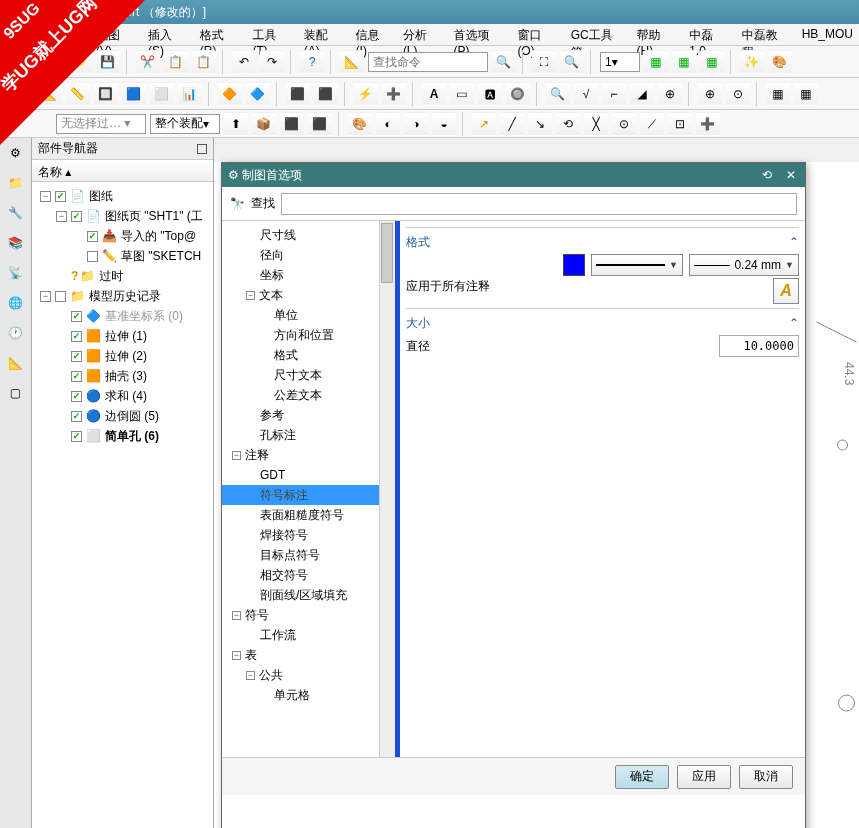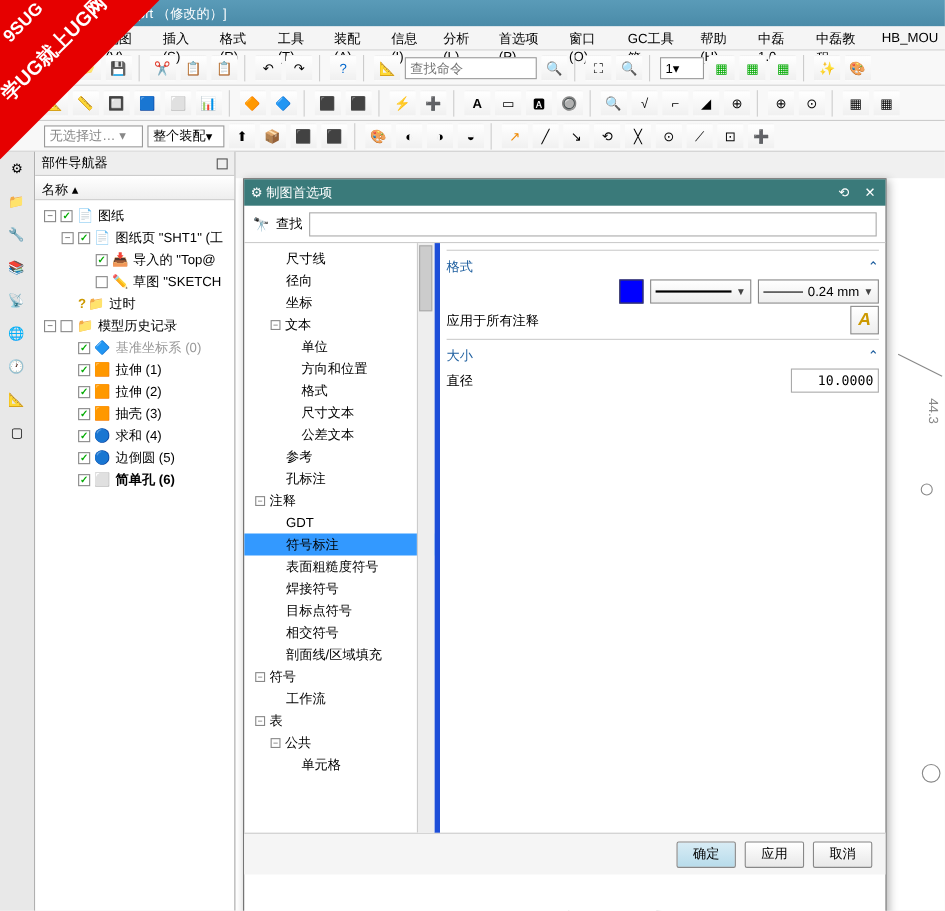--- a/index.html
+++ b/index.html
@@ -6,21 +6,21 @@
 body{width:859px;height:828px;background:#f0f0f0;overflow:hidden;position:relative}
 .titlebar{height:24px;background:linear-gradient(#5a9bb8,#4a8ba8);color:#fff;padding:4px 10px;line-height:16px}
 .watermark{position:absolute;top:0;left:0;width:145px;height:145px;overflow:hidden;z-index:100;pointer-events:none}
 .watermark-tri{width:0;height:0;border-top:145px solid #e60000;border-right:145px solid transparent}
 .watermark-text{position:absolute;top:32px;left:-14px;color:#fff;font-size:18px;font-weight:bold;transform:rotate(-45deg);white-space:nowrap}
 .watermark-text2{position:absolute;top:12px;left:0px;color:#fff;font-size:16px;font-weight:bold;transform:rotate(-45deg)}
 .menubar{height:22px;background:#f5f5f5;border-bottom:1px solid #ccc;display:flex;padding-left:90px}
 .menubar span{padding:3px 6px;cursor:pointer}
 .toolbar{height:32px;background:#f8f8f8;border-bottom:1px solid #ccc;display:flex;align-items:center;padding-left:40px;gap:4px}
 .toolbar2{height:32px;background:#f8f8f8;border-bottom:1px solid #ccc;display:flex;align-items:center;padding-left:10px;gap:4px}
-.toolbar3{height:28px;background:#f8f8f8;border-bottom:1px solid #ccc;display:flex;align-items:center;padding-left:40px;gap:4px}
+.toolbar3{height:28px;background:#f8f8f8;border-bottom:1px solid #ccc;display:flex;align-items:center;padding-left:56px;gap:4px}
 .tbtn{width:24px;height:24px;border:1px solid transparent;display:inline-flex;align-items:center;justify-content:center;cursor:pointer;background:linear-gradient(#fff,#f0f0f0);border-radius:2px}
 .tsep{width:4px;height:24px;border-left:1px solid #ccc;margin:0 2px}
 .searchbox{width:120px;height:20px;border:1px solid #999;padding:0 4px;background:#fff}
 .dropdown{height:20px;border:1px solid #999;padding:0 4px;background:#fff;display:flex;align-items:center}
 .main{display:flex;height:690px}
 .lefticons{width:32px;background:#e8e8e8;border-right:1px solid #aaa;display:flex;flex-direction:column;align-items:center;gap:8px;padding-top:4px}
 .licon{width:22px;height:22px;border:1px solid transparent;cursor:pointer;display:flex;align-items:center;justify-content:center}
 .navigator{width:182px;background:#fff;border-right:1px solid #aaa;display:flex;flex-direction:column}
 .navheader{height:22px;background:#eee;border-bottom:1px solid #ccc;display:flex;align-items:center;justify-content:space-between;padding:0 6px}
 .navheader .sq{width:10px;height:10px;border:1px solid #555}
@@ -36,32 +36,32 @@
 .dhead{height:24px;background:#3a7a7a;color:#fff;display:flex;align-items:center;justify-content:space-between;padding:0 6px}
 .dhead-r{display:flex;gap:8px}
 .dhead-r span{cursor:pointer;width:16px;text-align:center}
 .dsearch{height:34px;border-bottom:1px solid #ccc;display:flex;align-items:center;padding:0 8px;gap:6px}
 .dsearch input{flex:1;height:22px;border:1px solid #aaa;padding:0 4px}
 .dbody{display:flex;height:536px}
 .dtree{width:178px;border-right:5px solid #1d4ed8;overflow:auto;padding:4px 0;position:relative}
 .dtree .sbar{position:absolute;right:0;top:0;width:16px;height:100%;background:#eee;border-left:1px solid #ccc}
 .dtree .sthumb{position:absolute;right:2px;top:2px;width:12px;height:60px;background:#ccc;border:1px solid #aaa}
 .dnode{height:20px;display:flex;align-items:center;padding-left:4px;cursor:pointer}
-.dnode.sel{background:#3399ff;color:#000000}
+.dnode.sel{background:#3399ff;color:#404040}
 .dnode .dexp{width:9px;height:9px;border:1px solid #888;display:inline-flex;align-items:center;justify-content:center;font-size:8px;margin-right:4px;color:#555;background:#fff}
 .dright{flex:1;padding:6px;display:flex;flex-direction:column;gap:4px}
 .section{border-top:1px solid #ccc;padding-top:4px}
 .shead{color:#2060a0;display:flex;justify-content:space-between;align-items:center;cursor:pointer;height:20px}
 .shead .caret{color:#2060a0;font-size:12px}
 .fmtrow{display:flex;gap:6px;align-items:center;height:26px;justify-content:flex-end}
 .colorbox{width:22px;height:22px;background:#00f;border:1px solid #444}
 .linesel{width:92px;height:22px;border:1px solid #888;display:flex;align-items:center;padding:0 4px;gap:4px;background:linear-gradient(#fff,#eee)}
 .linesel .line{flex:1;border-top:2px solid #000}
 .linesel .car{font-size:9px;color:#444}
-.applytxt{height:26px;display:flex;justify-content:space-between;align-items:center}
+.applytxt{height:26px;display:flex;justify-content:space-between;}
 .abtn{width:26px;height:26px;border:1px solid #888;background:linear-gradient(#fff,#eee);display:flex;align-items:center;justify-content:center;font-weight:bold;font-style:italic;color:#c90;font-size:16px}
 .nrow{display:flex;justify-content:space-between;align-items:center;height:26px}
 .ninput{width:80px;height:22px;border:1px solid #aaa;text-align:right;padding:0 4px;font-family:monospace}
 .dfoot{height:38px;border-top:1px solid #ccc;display:flex;justify-content:flex-end;align-items:center;gap:8px;padding:0 12px;background:#f5f5f5}
 .dbtn{width:54px;height:24px;border:1px solid #888;background:linear-gradient(#fff,#e8e8e8);cursor:pointer;border-radius:2px}
 .dbtn.primary{background:linear-gradient(#d8ecf5,#b8dceb)}
 .canvas{position:absolute;left:214px;top:162px;right:0;bottom:0;background:#fff;z-index:-1}
 .canvas svg{width:100%;height:100%}
 </style>
 </head>

